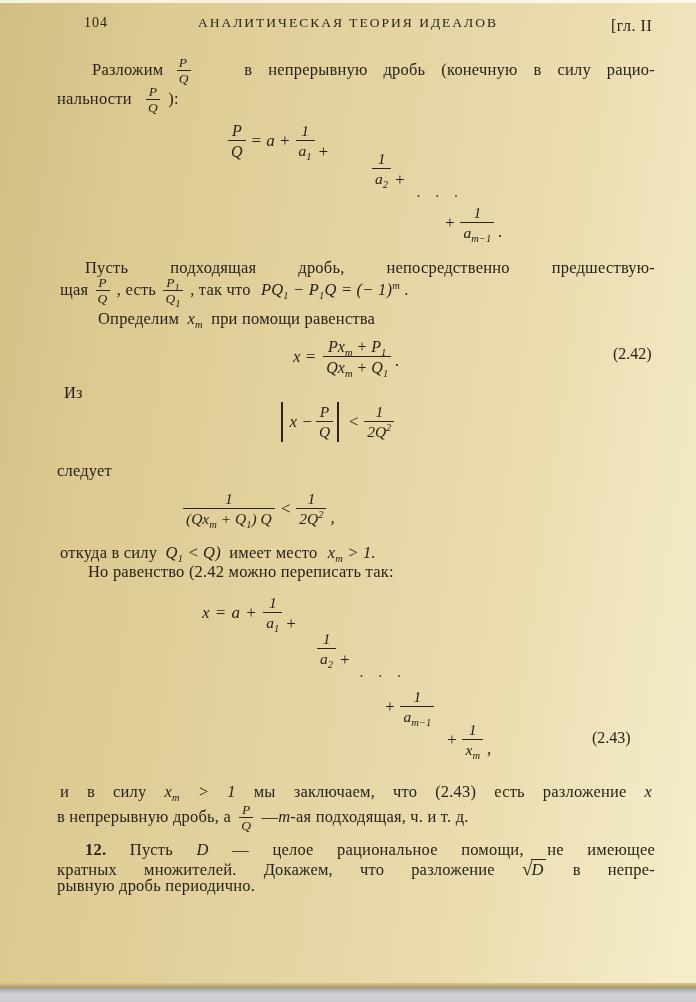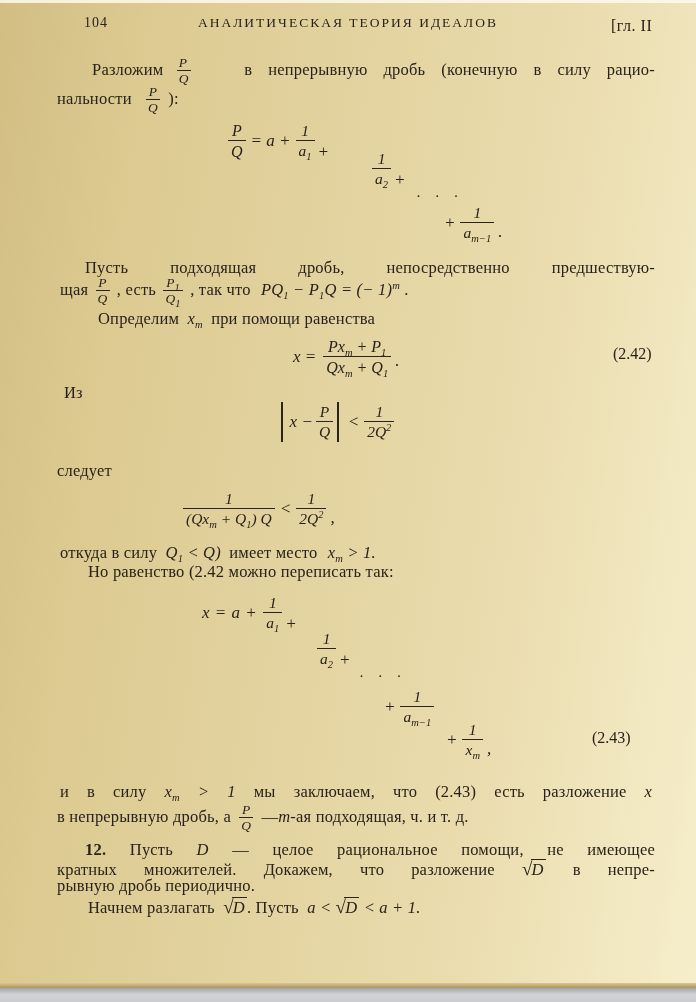--- a/index.html
+++ b/index.html
@@ -212,23 +212,16 @@
     <span class="it">D</span>
     <span>— целое рациональное помощи, не имеющее</span>
   </div>
   <div class="abs body-line just" style="left:57px;top:858px;width:598px;">
     <span>кратных множителей. Докажем, что разложение</span>
     <span class="sqrt"><span class="rsign">√</span><span class="rad">D</span></span>
     <span>в непре-</span>
   </div>
   <div class="abs body-line" style="left:57px;top:876px;">рывную дробь периодично.</div>
 
-  <div class="abs body-line" style="left:88px;top:896px;">
-    <span>Начнем разлагать</span>
-    <span class="sqrt" style="margin-left:4px;"><span class="rsign">√</span><span class="rad">D</span></span><span>. Пусть</span>
-    <span class="it" style="margin-left:4px;">a &lt;</span>
-    <span class="sqrt"><span class="rsign">√</span><span class="rad">D</span></span>
-    <span class="it">&lt; a + 1.</span>
-  </div>
 
   <div class="bottom-shadow"></div>
   <div class="bottom-gray"></div>
 </div>
 
 </body></html>

